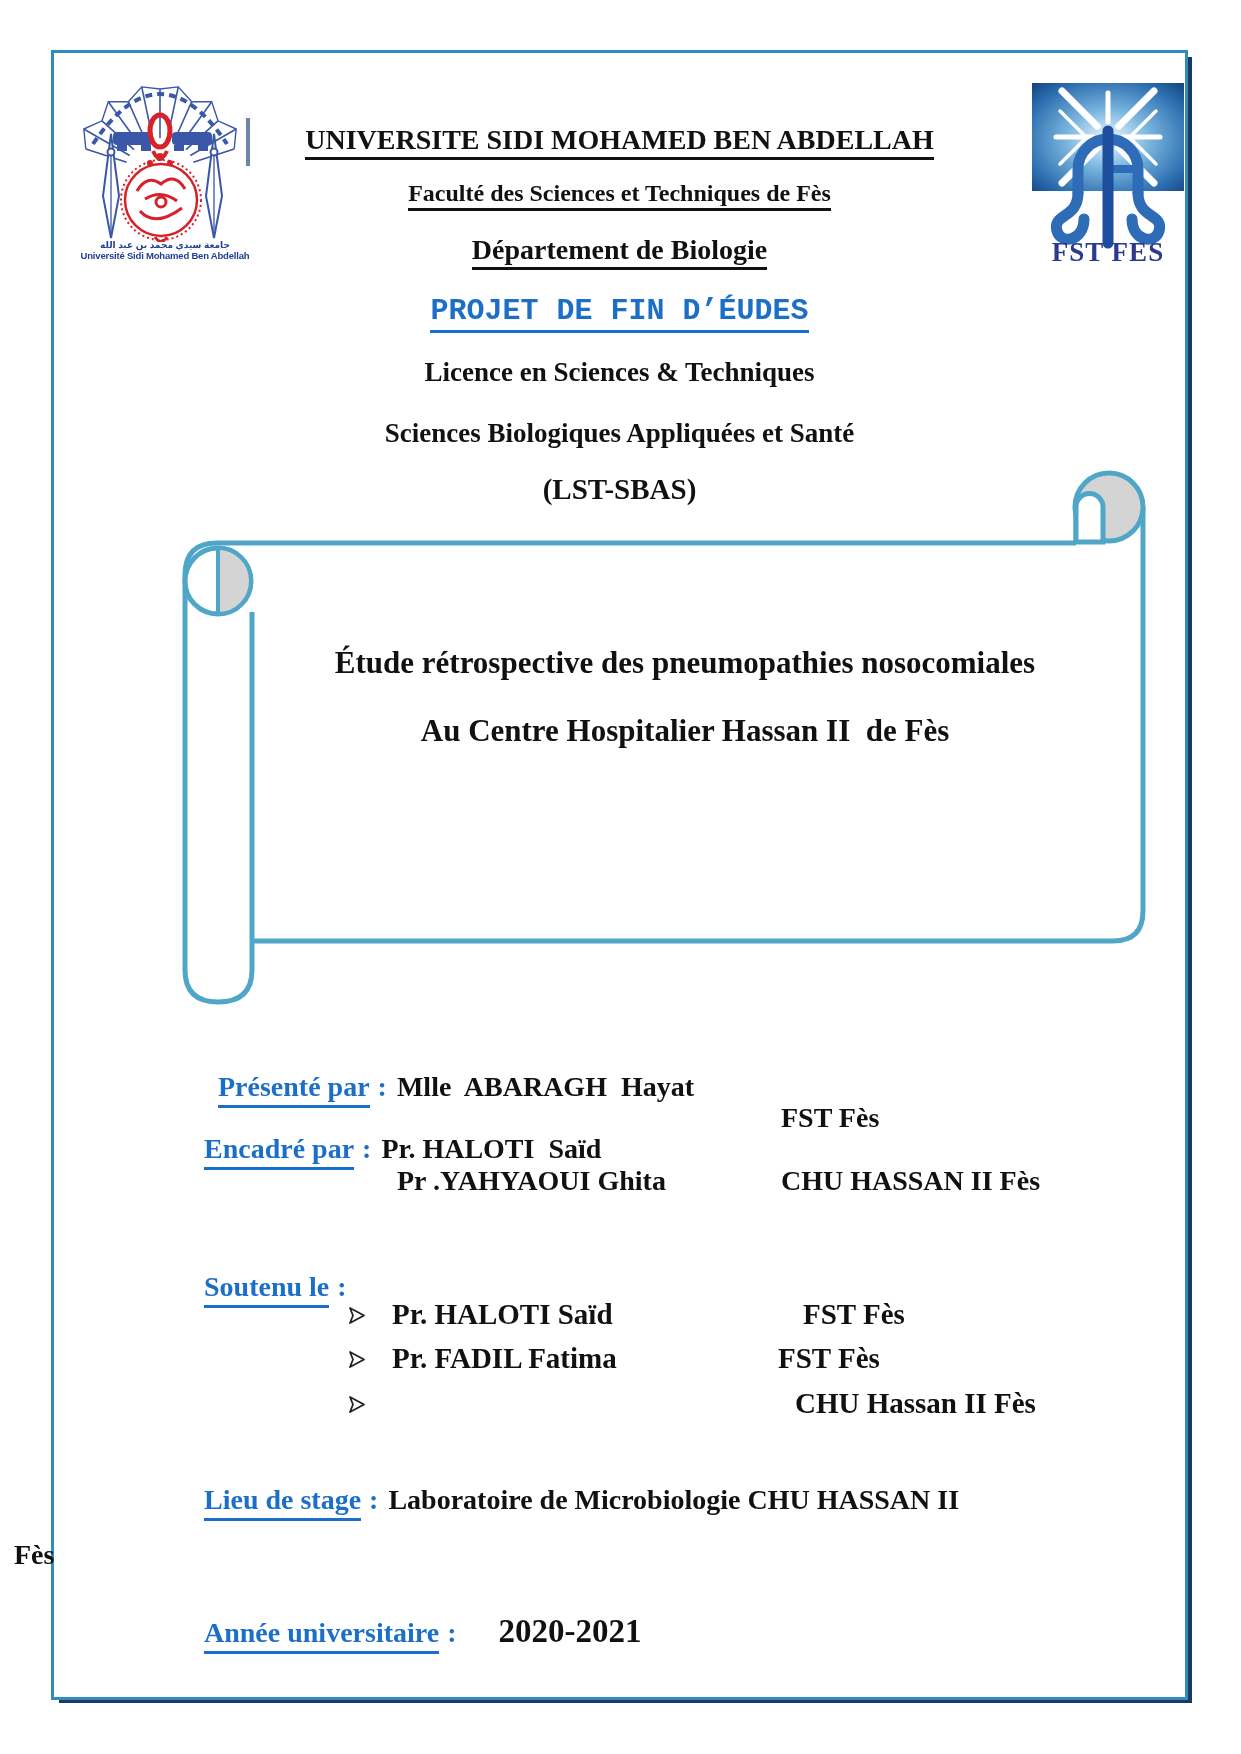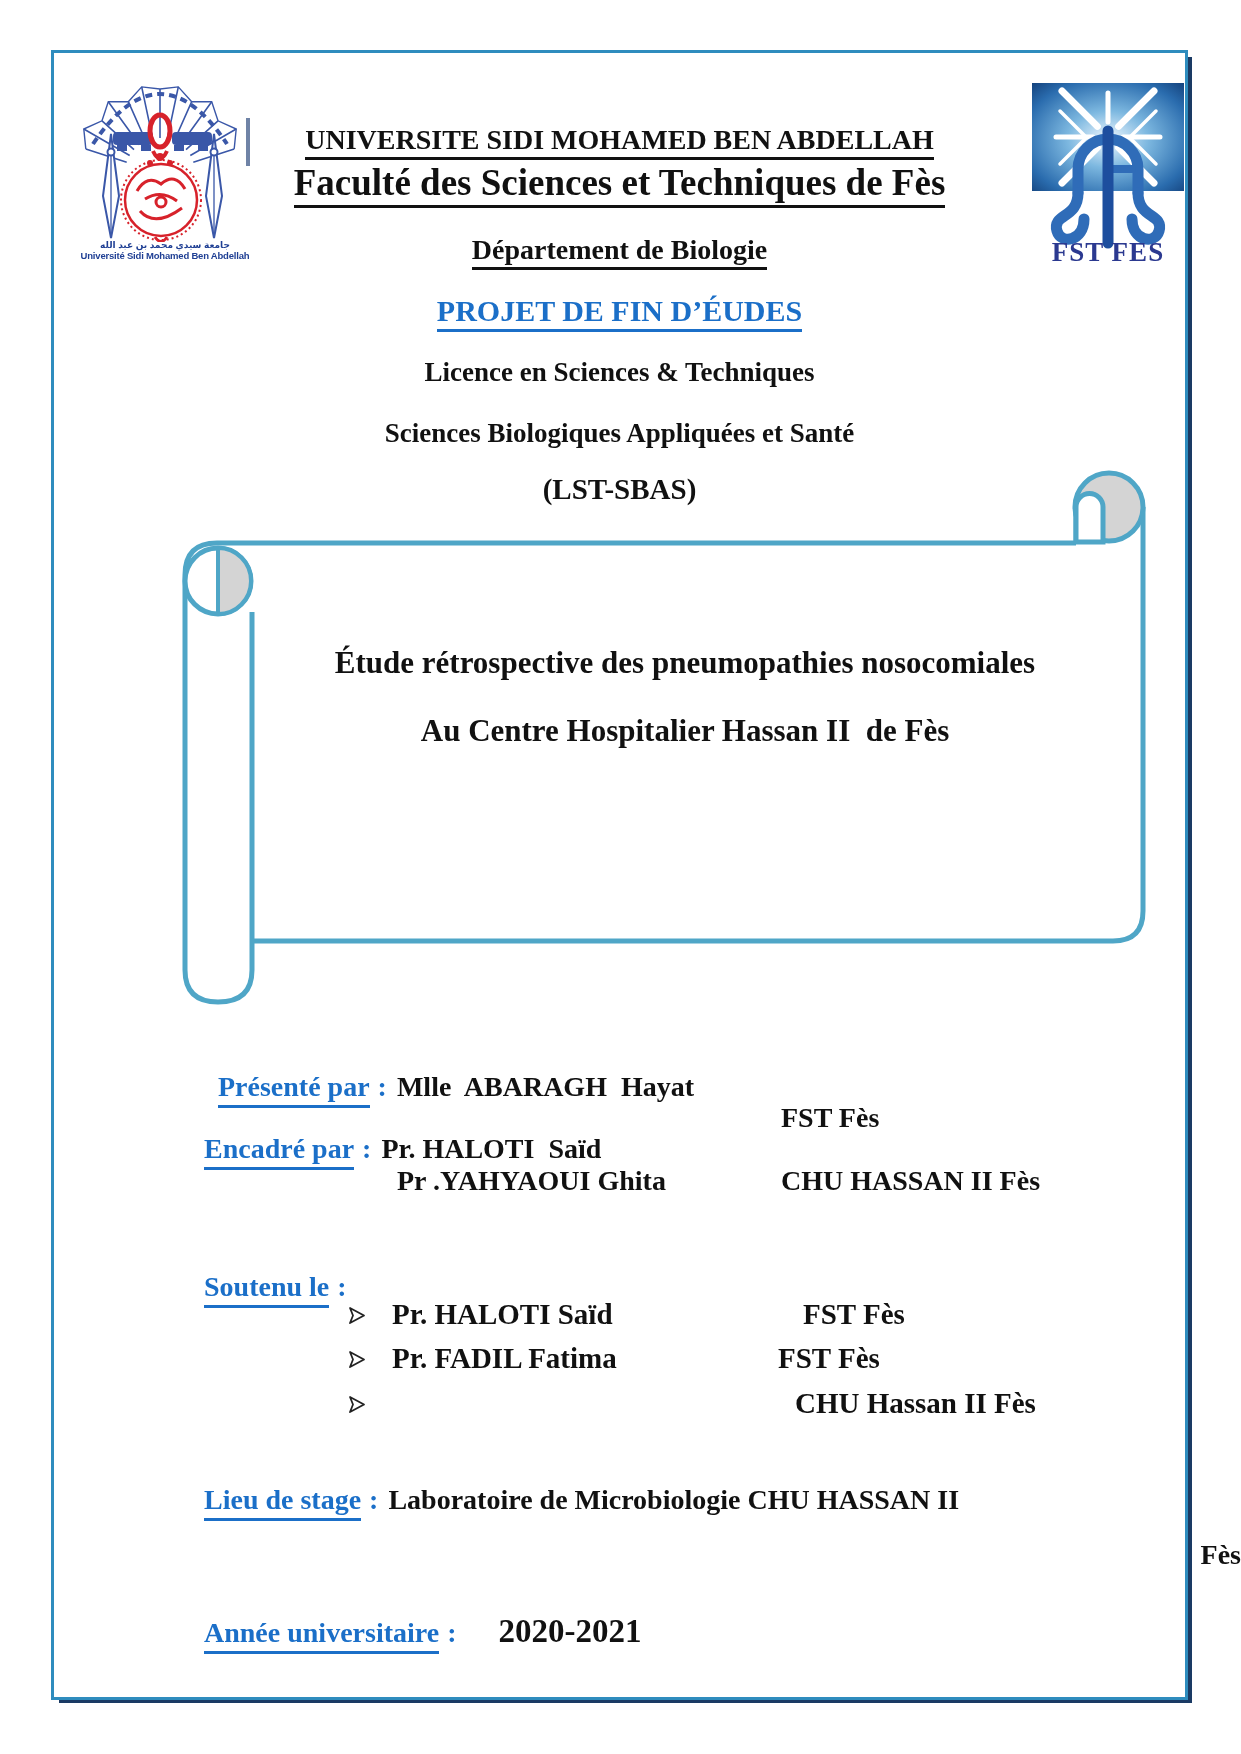--- a/index.html
+++ b/index.html
@@ -8,21 +8,21 @@
     --text:#111111; --caption:#1f3f94;
   }
   *{margin:0;padding:0;box-sizing:border-box;}
   html,body{width:1241px;height:1754px;background:#ffffff;overflow:hidden;}
   body{position:relative;font-family:"Liberation Serif","DejaVu Serif",serif;color:var(--text);}
   .frame{position:absolute;left:51px;top:50px;width:1137px;height:1650px;
          border:3px solid var(--frame);box-shadow:6px 5px 0 -2px var(--shadow);background:#fff;}
   .abs{position:absolute;}
   .center-line{position:absolute;left:51px;width:1137px;text-align:center;font-weight:bold;line-height:1.15;}
   .u{border-bottom:3px solid currentColor;padding-bottom:2px;}
-  .blue{color:var(--blue);}
+  .blue{color:var(--blue);font-family:Liberation Mono, monospace;}
   .row{position:absolute;left:0;width:1241px;font-weight:bold;font-size:28px;white-space:pre;line-height:1.1;}
   .row .indent{margin-left:190px;display:inline-block;}
   .lbl{color:var(--blue);border-bottom:3px solid var(--blue);padding-bottom:3px;}
   .colon{color:var(--blue);margin:0 10px 0 8px;}
   .val{color:var(--text);}
   .tabbed{position:absolute;top:0;white-space:pre;}
   .jury-row{font-size:29px;}
   .caption{position:absolute;left:60px;width:210px;text-align:center;color:var(--caption);
            font-family:"Liberation Sans","DejaVu Sans",sans-serif;font-weight:bold;}
   .title-line{position:absolute;left:145px;width:1080px;text-align:center;font-weight:bold;
@@ -104,21 +104,21 @@
     <path d="M 46,112 L 46,88 A 30 30 0 0 1 106,88 L 106,112"></path>
     <path d="M 76,88 L 100,88" stroke-width="8"></path>
     <path d="M 76,50 L 76,162" stroke="#1d4e9e"></path>
     <path d="M 46,112 C 46,138 20,132 25,150 C 29,164 52,160 52,138"></path>
     <path d="M 106,112 C 106,138 132,132 127,150 C 123,164 100,160 100,138"></path>
   </g>
   <text x="76" y="180" text-anchor="middle" font-family="Liberation Serif, DejaVu Serif, serif" font-size="27" font-weight="bold" fill="#2b3990" letter-spacing="1">FST FES</text>
 </svg>
 
 <div class="center-line" style="top:124px;font-size:28px;"><span class="u">UNIVERSITE SIDI MOHAMED BEN ABDELLAH</span></div>
-<div class="center-line" style="top:162px;font-size:37px;"><span class="u">Faculté des Sciences et Techniques de Fès</span></div>
+<div class="center-line" style="top:180px;font-size:24px;"><span class="u">Faculté des Sciences et Techniques de Fès</span></div>
 <div class="center-line" style="top:234px;font-size:28px;"><span class="u">Département de Biologie</span></div>
 <div class="center-line blue" style="top:294px;font-size:30px;"><span class="u">PROJET DE FIN D’ÉUDES</span></div>
 <div class="center-line" style="top:357px;font-size:27px;">Licence en Sciences &amp; Techniques</div>
 <div class="center-line" style="top:418px;font-size:27px;">Sciences Biologiques Appliquées et Santé</div>
 <div class="center-line" style="top:473px;font-size:29px;">(LST-SBAS)</div>
 
 <svg class="abs" style="left:170px;top:460px" width="990" height="560" viewBox="0 0 990 560">
   <g fill="none" stroke="#4fa6c7" stroke-width="5" stroke-linejoin="round">
 
     <path d="M 906,83 L 47,83 Q 15,83 15,115 L 15,510 Q 15,542 48,542 Q 82,542 82,510 L 82,152"></path>
@@ -173,19 +173,19 @@
 <div class="row jury-row" style="top:1388px;">
   <svg class="tabbed" style="left:348px;top:7px;" width="19" height="19" viewBox="0 0 19 19">
       <path d="M 2,2 L 16,9.5 L 2,17 L 5,9.5 Z" fill="#ffffff" stroke="#222" stroke-width="1.8" stroke-linejoin="round"></path>
     </svg>
   <span class="tabbed val" style="left:795px;">CHU Hassan II Fès</span>
 </div>
 
 <div class="row" style="top:1454px;">
   <span class="indent"><span class="lbl">Lieu de stage</span><span class="colon">:</span><span class="val">Laboratoire de Microbiologie CHU HASSAN II</span></span>
 </div>
-<div class="row" style="top:1509px;text-align:right;">
+<div class="row" style="top:1509px;text-align:left;">
   <span class="val">Fès</span>
 </div>
 
 <div class="row" style="top:1582px;">
   <span class="indent"><span class="lbl">Année universitaire</span><span class="colon">:</span><span class="val" style="font-size:33px;margin-left:32px;">2020-2021</span></span>
 </div>
 
 </body></html>

